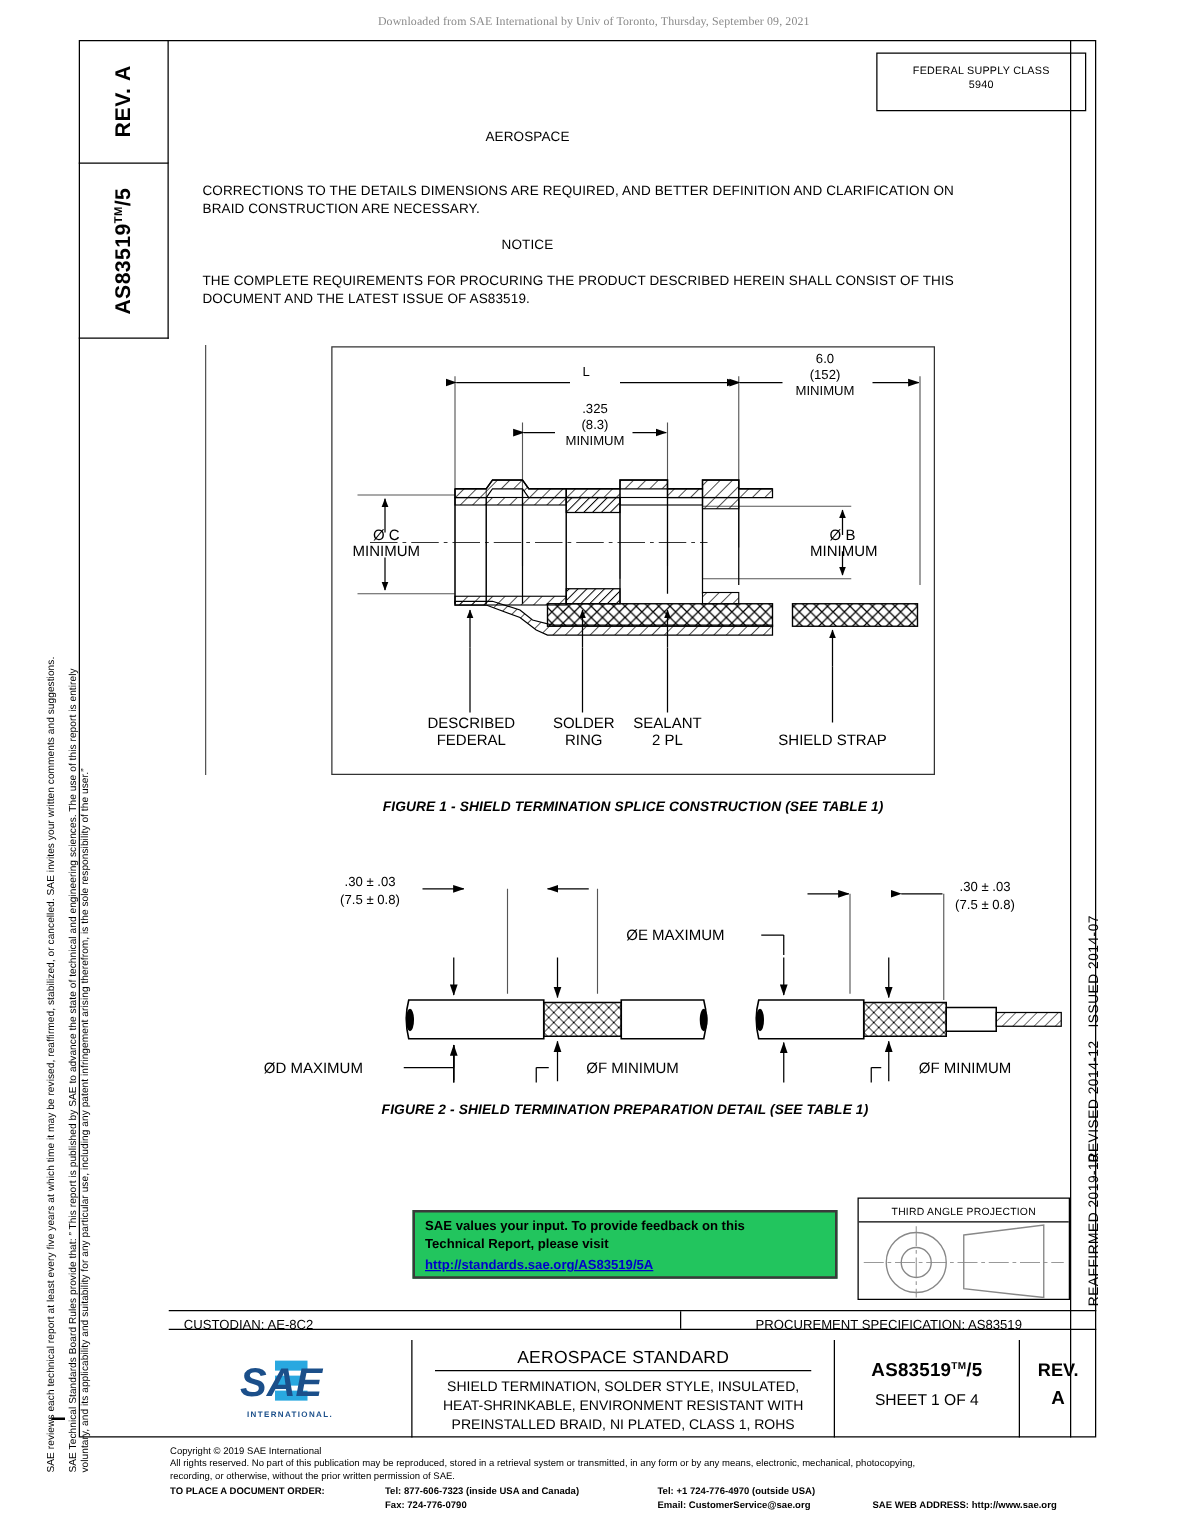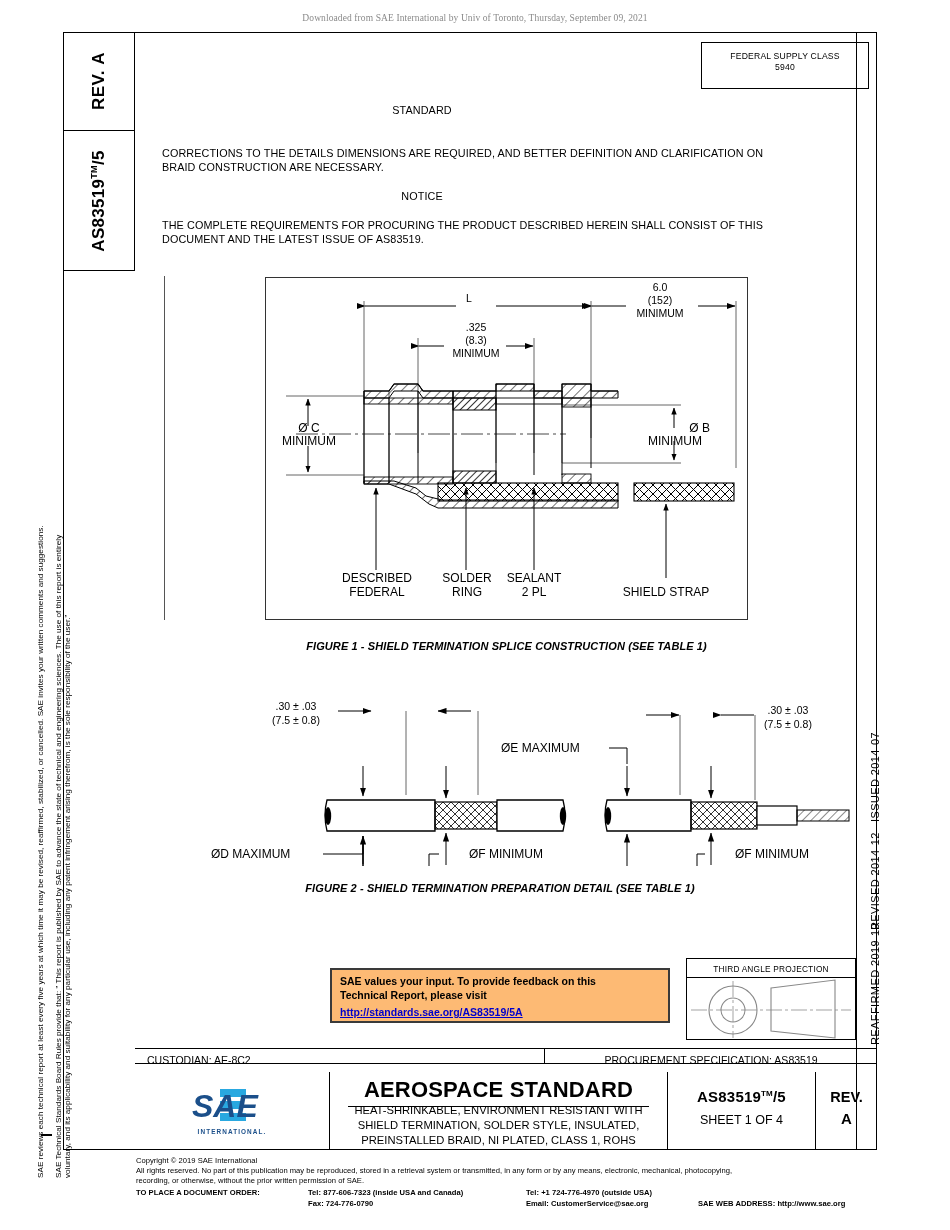--- a/index.html
+++ b/index.html
@@ -49,21 +49,21 @@
   
   #fig1{position:absolute;left:265px;top:277px;width:483px;height:343px;
         border:1.4px solid #333;box-sizing:border-box;background:#fff;}
   .figcap{position:absolute;width:100%;text-align:center;font-size:11px;
           font-weight:bold;font-style:italic;letter-spacing:.1px;}
   .dimtxt{position:absolute;font-size:10.5px;line-height:13px;text-align:center;white-space:nowrap;}
   .lbl{position:absolute;font-size:12px;line-height:13px;text-align:center;white-space:nowrap;}
 
   
   #fbbox{position:absolute;left:330px;top:968px;width:340px;height:55px;
-         border:2.5px solid #3a3a3a;background:#fdba74;box-sizing:border-box;padding:5px 8px;}
+         border:2.5px solid #3a3a3a;background:#22c55e;box-sizing:border-box;padding:5px 8px;}
   #fbbox .t{font-size:10.5px;font-weight:bold;line-height:13.5px;}
   #fbbox a{font-size:10.5px;font-weight:bold;color:#0000cc;text-decoration:underline;}
 
   
   #tapbox{position:absolute;left:686px;top:958px;width:170px;height:82px;
           border:1.2px solid #000;box-sizing:border-box;}
   #taphdr{position:absolute;left:0;top:0;width:100%;height:19px;
           border-bottom:1.2px solid #000;box-sizing:border-box;text-align:center;
           font-size:8.3px;padding-top:5px;letter-spacing:.2px;}
 
@@ -79,21 +79,21 @@
   #titleblk{position:absolute;left:135px;top:1072px;width:742px;height:78px;box-sizing:border-box;}
   #tb-logo{position:absolute;left:0;top:0;width:195px;height:100%;
            border-right:1.5px solid #000;box-sizing:border-box;}
   #tb-mid{position:absolute;left:195px;top:0;width:338px;height:100%;
           border-right:1.5px solid #000;box-sizing:border-box;}
   #tb-num{position:absolute;left:533px;top:0;width:148px;height:100%;
           border-right:1.5px solid #000;box-sizing:border-box;text-align:center;}
   #tb-rev{position:absolute;left:681px;top:0;width:61px;height:100%;
           box-sizing:border-box;text-align:center;}
   #asname{position:absolute;left:18px;right:18px;top:5px;text-align:center;
-          font-size:22px;font-weight:bold;letter-spacing:.2px;
+          font-size:14px;font-weight:normal;letter-spacing:.2px;
           border-bottom:1.3px solid #000;padding-bottom:3px;}
   #asdesc{position:absolute;left:6px;right:6px;top:31px;text-align:center;
           font-size:11.2px;line-height:15px;}
 
   
   .saelogo{position:absolute;left:50%;top:50%;transform:translate(-50%,-50%);
            width:84px;text-align:center;}
   .sae-int{font-size:6.4px;font-weight:bold;letter-spacing:1.1px;color:#1b4f8a;margin-top:1px;}
 
   
@@ -121,21 +121,21 @@
   <div class="vrot">
     <span>AS83519</span><sup>TM</sup><span>/5</span>
   </div>
 </div>
 
 <div class="fscbox">
   <div>FEDERAL SUPPLY CLASS</div>
   <div>5940</div>
 </div>
 
-<div class="btxt ctr" style="left:162px;top:103px;width:520px;">STANDARD</div>
+<div class="btxt ctr" style="left:162px;top:103px;width:520px;">AEROSPACE</div>
 <div class="btxt" style="left:162px;top:146px;width:700px;">CORRECTIONS TO THE DETAILS DIMENSIONS ARE REQUIRED, AND BETTER DEFINITION AND CLARIFICATION ON</div>
 <div class="btxt" style="left:162px;top:160px;width:700px;">BRAID CONSTRUCTION ARE NECESSARY.</div>
 <div class="btxt ctr" style="left:162px;top:189px;width:520px;">NOTICE</div>
 <div class="btxt" style="left:162px;top:218px;width:700px;">THE COMPLETE REQUIREMENTS FOR PROCURING THE PRODUCT DESCRIBED HEREIN SHALL CONSIST OF THIS</div>
 <div class="btxt" style="left:162px;top:232px;width:700px;">DOCUMENT AND THE LATEST ISSUE OF AS83519.</div>
 
 <div class="legal" style="left:54px;top:1178px;">SAE Technical Standards Board Rules provide that: ” This report is published by SAE to advance the state of technical and engineering sciences. The use of this report is entirely</div>
 <div class="legal" style="left:63px;top:1178px;">voluntary, and its applicability and suitability for any particular use, including any patent infringement arising therefrom, is the sole responsibility of the user.”</div>
 <div class="legal" style="left:36px;top:1178px;">SAE reviews each technical report at least every five years at which time it may be revised, reaffirmed, stabilized, or cancelled. SAE invites your written comments and suggestions.</div>
 <div class="tickmark"></div>
@@ -262,21 +262,21 @@
   
   <div class="dimtxt" style="left:183px;top:14px;width:40px;">L</div>
   <div class="dimtxt" style="left:354px;top:3px;width:80px;">6.0</div>
   <div class="dimtxt" style="left:354px;top:16px;width:80px;">(152)</div>
   <div class="dimtxt" style="left:344px;top:29px;width:100px;">MINIMUM</div>
   <div class="dimtxt" style="left:170px;top:43px;width:80px;">.325</div>
   <div class="dimtxt" style="left:170px;top:56px;width:80px;">(8.3)</div>
   <div class="dimtxt" style="left:160px;top:69px;width:100px;">MINIMUM</div>
   <div class="lbl" style="left:4px;top:144px;width:78px;">Ø C</div>
   <div class="lbl" style="left:0px;top:157px;width:86px;">MINIMUM</div>
-  <div class="lbl" style="left:372px;top:144px;width:72px;text-align:right;">Ø B</div>
+  <div class="lbl" style="left:372px;top:144px;width:72px;">Ø B</div>
   <div class="lbl" style="left:366px;top:157px;width:86px;">MINIMUM</div>
   <div class="lbl" style="left:65px;top:294px;width:92px;">DESCRIBED</div>
   <div class="lbl" style="left:65px;top:308px;width:92px;">FEDERAL</div>
   <div class="lbl" style="left:166px;top:294px;width:70px;">SOLDER</div>
   <div class="lbl" style="left:166px;top:308px;width:70px;">RING</div>
   <div class="lbl" style="left:233px;top:294px;width:70px;">SEALANT</div>
   <div class="lbl" style="left:233px;top:308px;width:70px;">2 PL</div>
   <div class="lbl" style="left:345px;top:308px;width:110px;">SHIELD STRAP</div>
 </div>
 <div class="figcap" style="left:265px;top:640px;width:483px;">FIGURE 1 - SHIELD TERMINATION SPLICE CONSTRUCTION (SEE TABLE 1)</div>
@@ -400,22 +400,22 @@
         <rect x="30" y="14" width="22" height="8" fill="#29a8e0"></rect>
         <rect x="30" y="26" width="26" height="8" fill="#29a8e0"></rect>
         <text x="2" y="30" font-family="Liberation Sans, sans-serif" font-size="32" font-weight="bold" font-style="italic" fill="#1b4f8a">SAE</text>
       </svg>
       <div class="sae-int">INTERNATIONAL.</div>
     </div>
   </div>
   <div id="tb-mid">
     <div id="asname">AEROSPACE STANDARD</div>
     <div id="asdesc">
+      <div>SHIELD TERMINATION, SOLDER STYLE, INSULATED,</div>
       <div>HEAT-SHRINKABLE, ENVIRONMENT RESISTANT WITH</div>
-      <div>SHIELD TERMINATION, SOLDER STYLE, INSULATED,</div>
       <div>PREINSTALLED BRAID, NI PLATED, CLASS 1, ROHS</div>
     </div>
   </div>
   <div id="tb-num">
     <div style="font-size:15px;font-weight:bold;margin-top:16px;letter-spacing:.2px;">
       <span>AS83519</span><sup style="font-size:8px;">TM</sup><span>/5</span>
     </div>
     <div style="font-size:12.5px;margin-top:8px;">SHEET 1 OF 4</div>
   </div>
   <div id="tb-rev">

